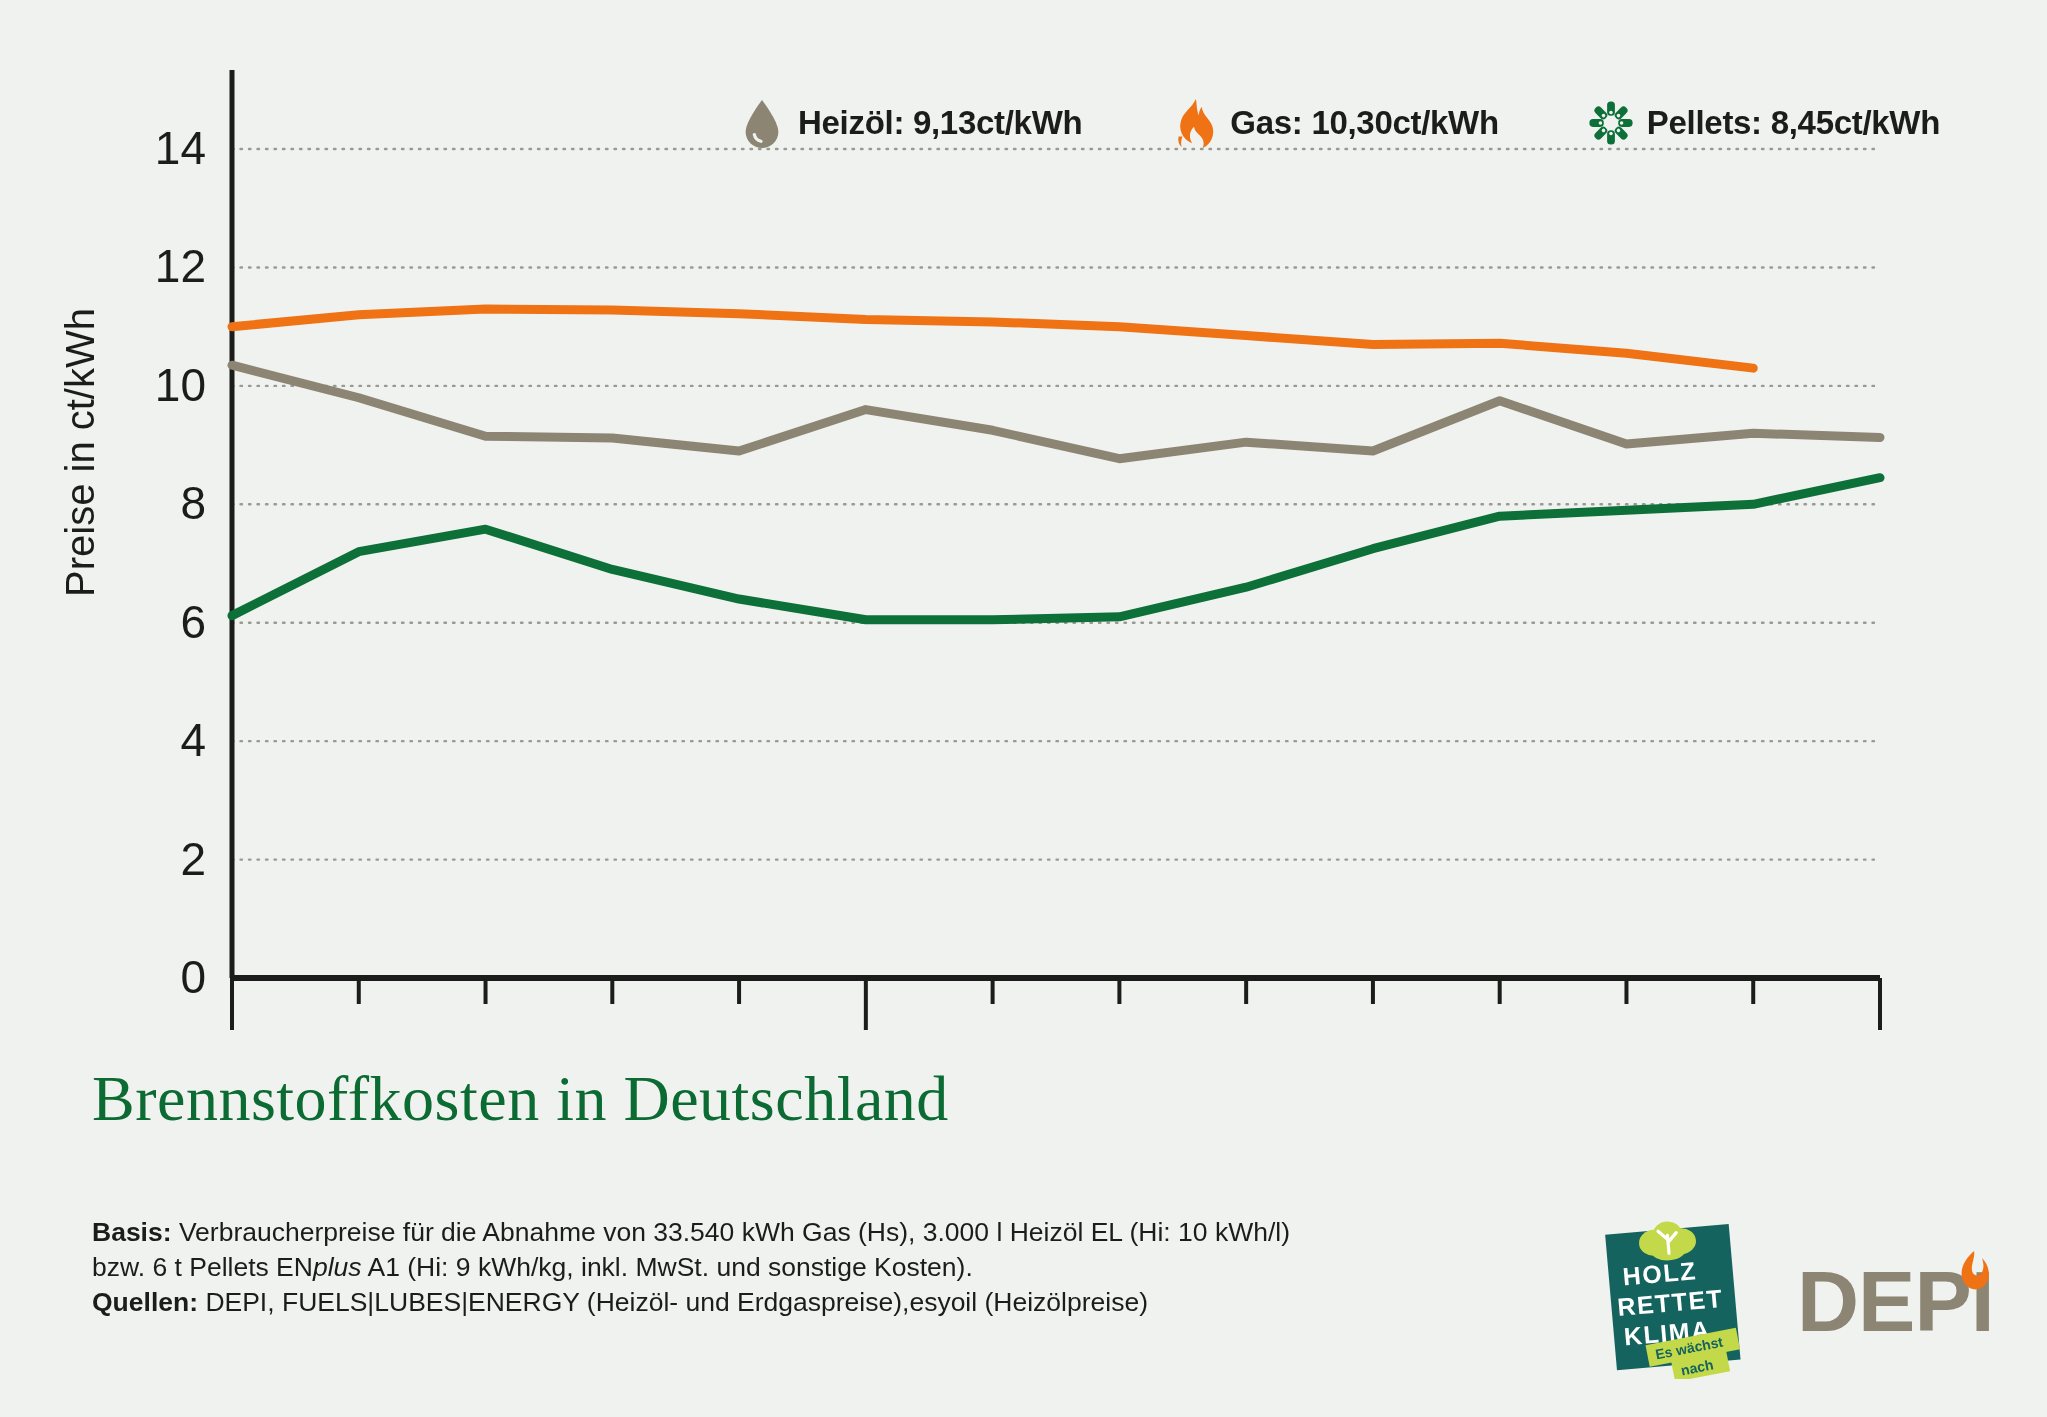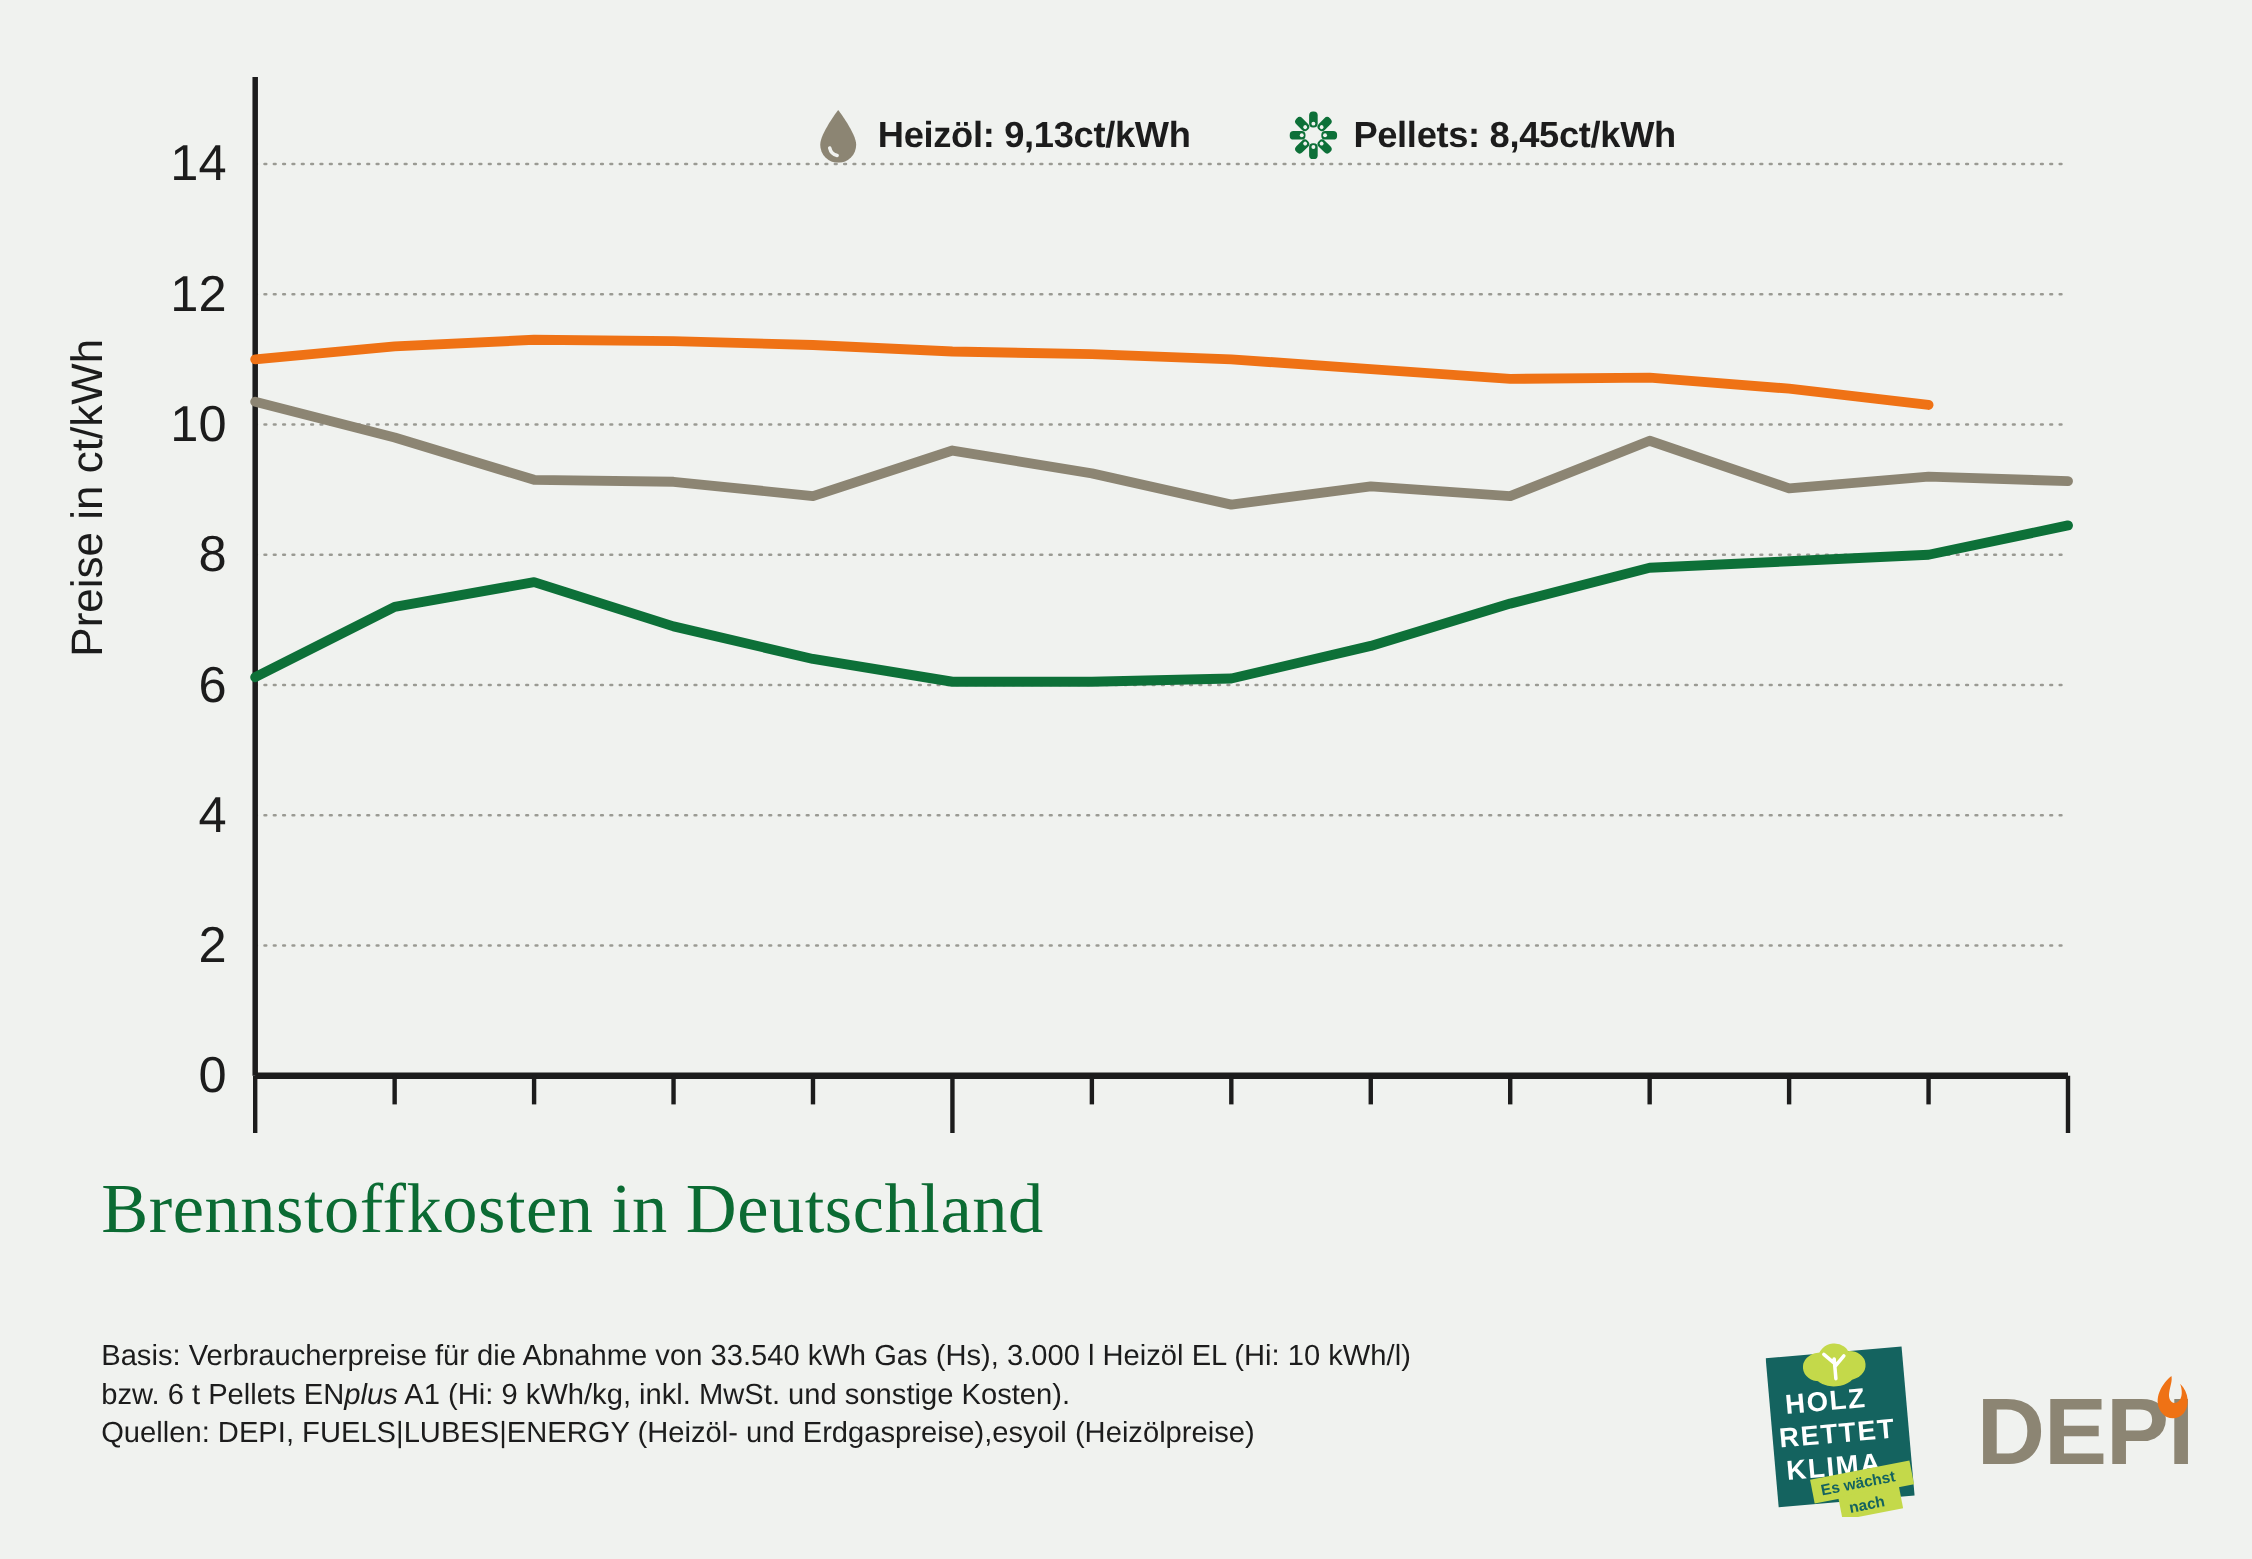--- a/index.html
+++ b/index.html
@@ -55,21 +55,21 @@
   }
 
   
   .footer{
     position:absolute;
     left:92px; top:1215px;
     font-size:26.5px;
     line-height:35px;
     color:#1c1c1c;
   }
-  .footer b{font-weight:normal;}
+  .footer b{font-weight:bold;}
   .footer i{font-style:italic;}
 
   
   .logos{
     position:absolute;
     right:50px;bottom:38px;
     display:flex;align-items:center;gap:52px;
   }
   .hrk{width:140px;height:160px;display:block;}
   .depi{width:200px;height:120px;display:block;}
@@ -82,20 +82,27 @@
   <div class="legend">
 
     <div class="legend-item">
       <svg class="legend-icon" viewBox="0 0 44 52">
         <path d="M22 2 C22 2 5 24 5 35 a17 17 0 0 0 34 0 C39 24 22 2 22 2 Z" fill="#8c8573"></path>
         <path d="M14 38 a9 9 0 0 0 7 7" stroke="#f0f2ef" stroke-width="3.4" fill="none" stroke-linecap="round"></path>
       </svg>
       <span class="legend-label">Heizöl: 9,13ct/kWh</span>
     </div>
 
+    <div class="legend-item">
+      <svg class="legend-icon" viewBox="0 0 44 52">
+        <path d="M24 1 C19 11 12 14 9 22 c-4 10 1 21 11 25 c-4-7-2-13 2-17 c1 5 4 7 7 10 c3 3 4 8 2 12 c9-4 13-14 10-23 C38 21 31 18 30 9 c-2 3-3 6-3 9 C25 14 25 7 24 1 Z" fill="#ef7215"></path>
+        <path d="M6 40 c-1 4 0 8 3 11 c-1-5 0-8 1-11 Z" fill="#ef7215"></path>
+      </svg>
+      <span class="legend-label">Gas: 10,30ct/kWh</span>
+    </div>
 
     <div class="legend-item">
       <svg class="legend-icon" viewBox="0 0 52 52">
         <g fill="#0d7038">
           <g transform="translate(26,26)">
             <g transform="rotate(0) translate(0,-17)">
                 <rect x="-4.6" y="-8.5" width="9.2" height="17" rx="4.2"></rect>
                 <circle cx="0" cy="4.5" r="2.1" fill="#f0f2ef"></circle>
               </g>
             <g transform="rotate(45) translate(0,-17)">

